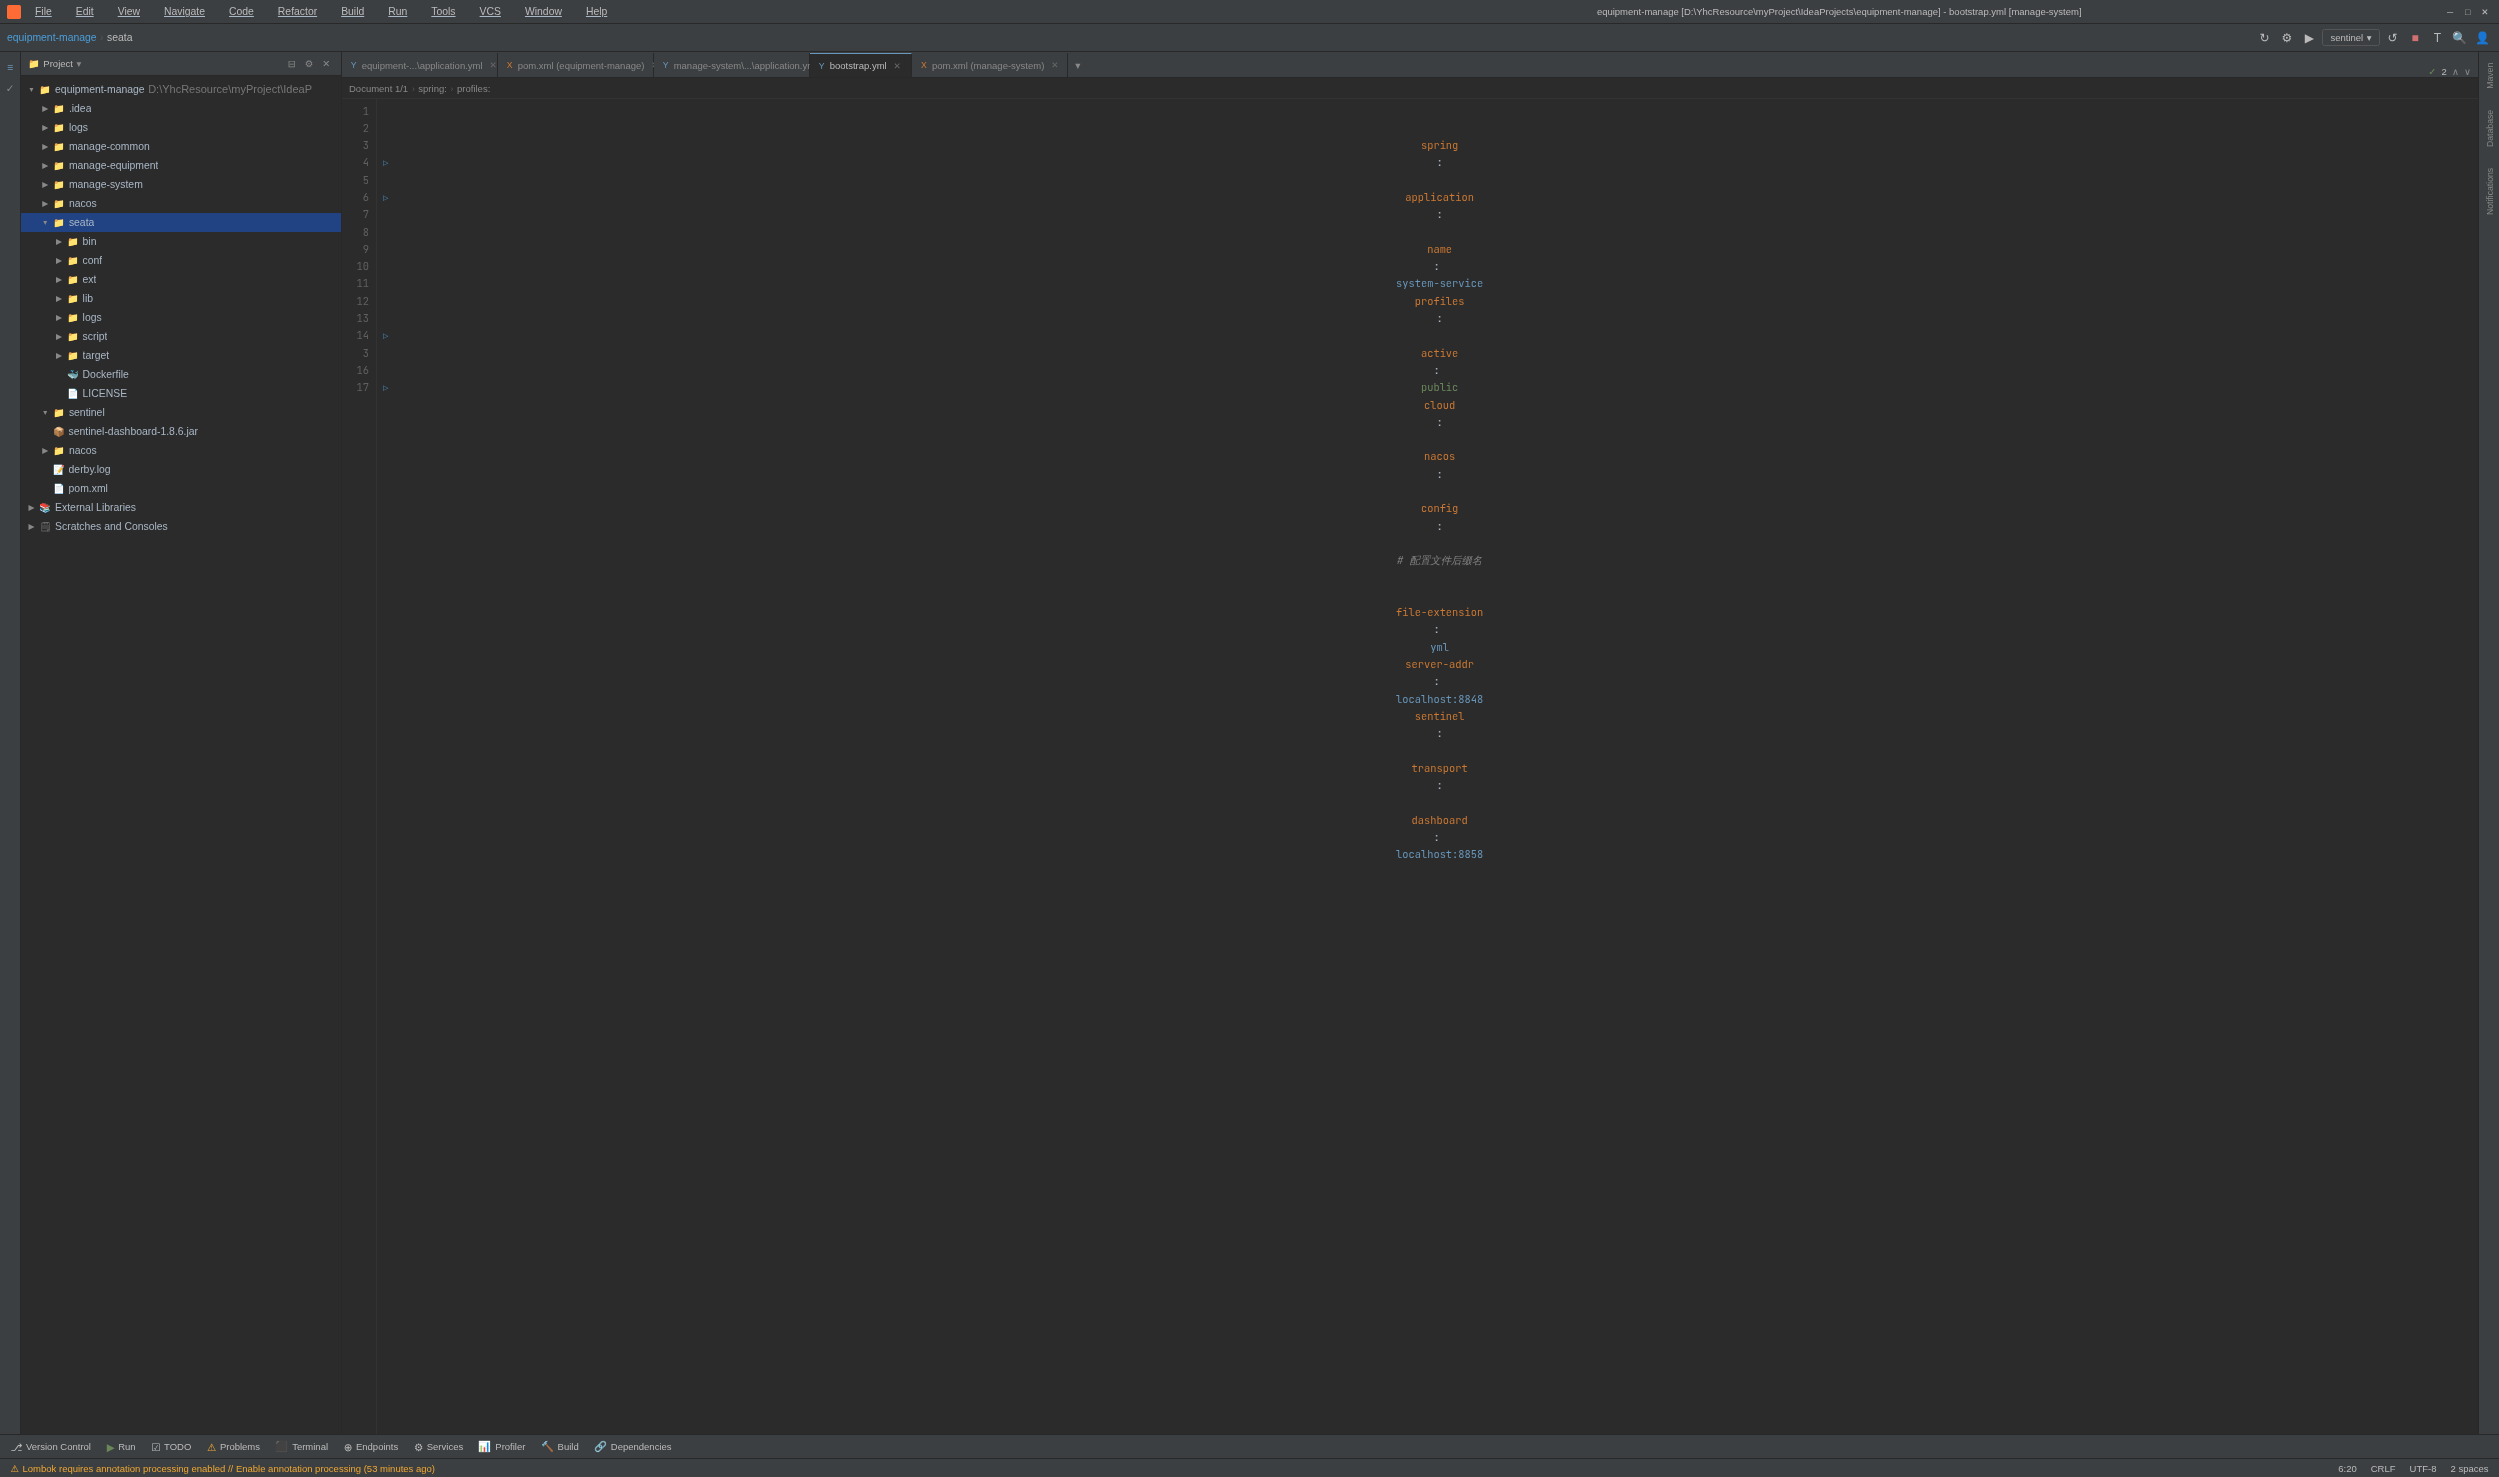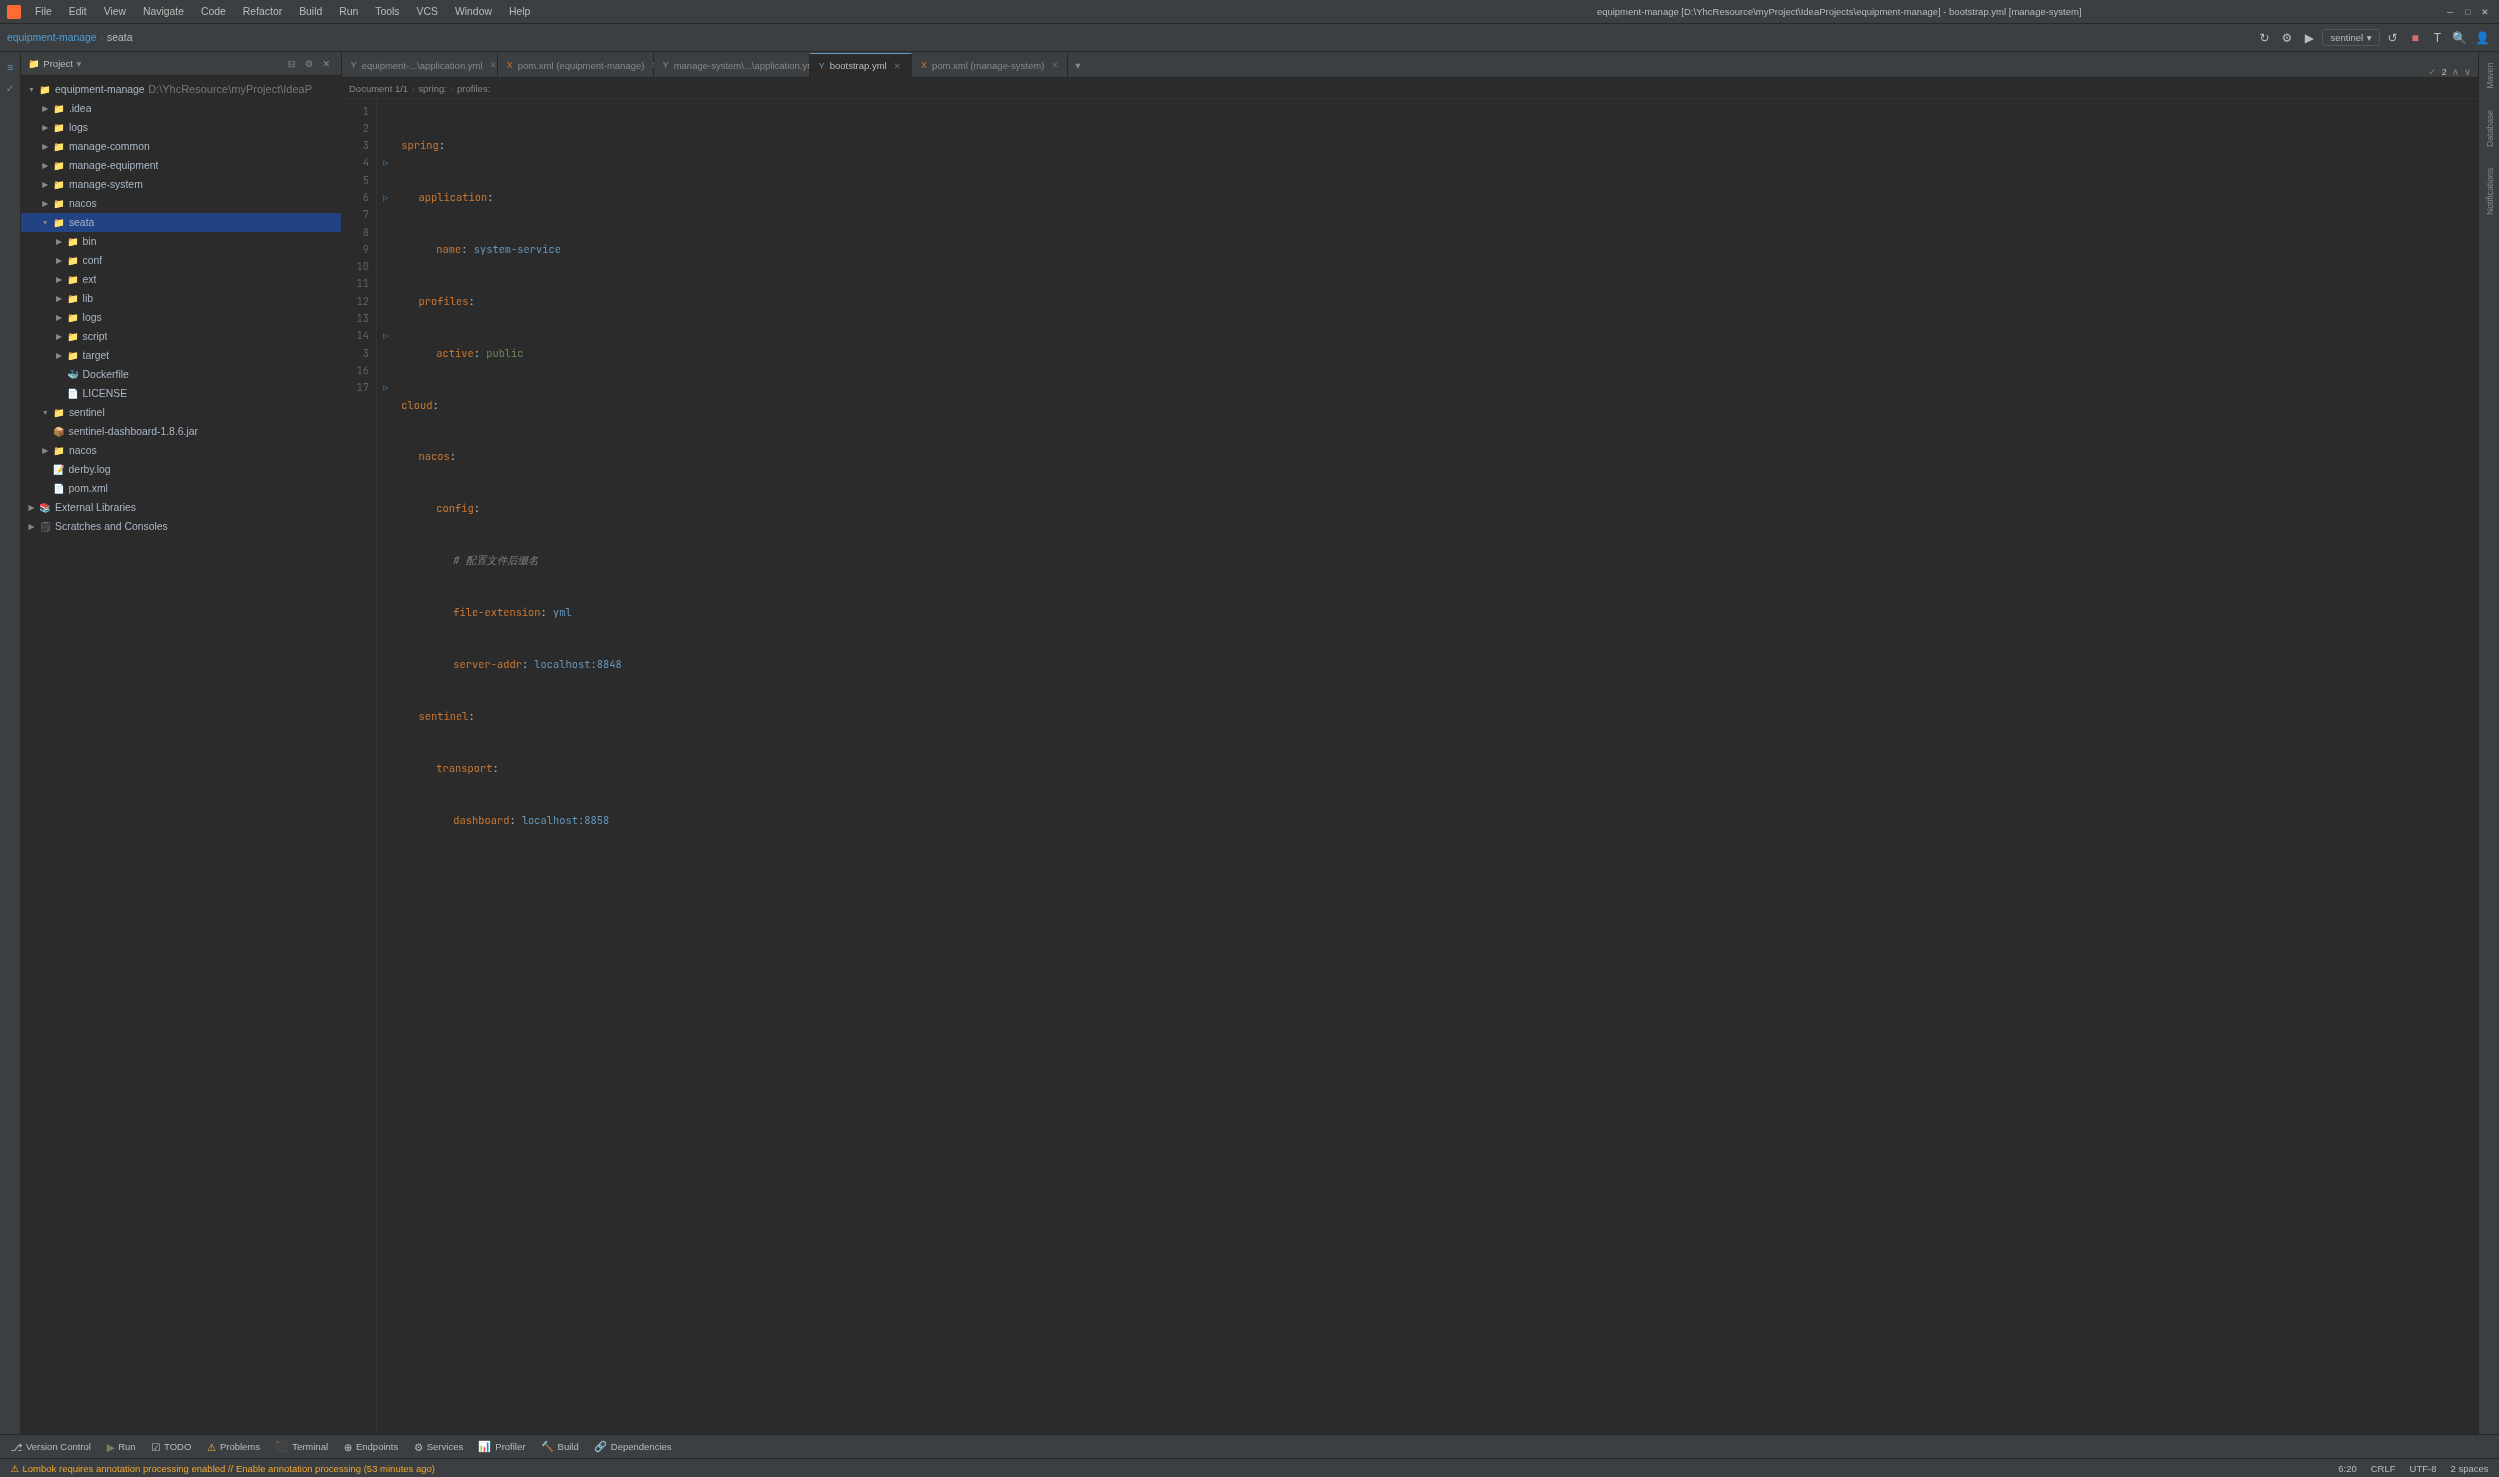--- a/index.html
+++ b/index.html
@@ -26,22 +26,23 @@
     }
     #title-bar .app-icon {
       width: 14px; height: 14px;
       background: #ff6b35;
       border-radius: 1.7px;
       margin-right: 7px;
       flex-shrink: 0;
     }
     #title-bar .menu-bar {
       display: flex;
-      gap: 3px;
+      gap: 10px;
       flex: 1;
+      text-decoration: underline;
     }
     #title-bar .menu-item {
       padding: 1.7px 7px;
       cursor: pointer;
       border-radius: 2.6px;
       color: #bbbbbb;
       font-size: 10.4px;
     }
     #title-bar .title-text {
       color: #bbbbbb;
@@ -321,20 +322,21 @@
       overflow: auto;
       font-family: 'JetBrains Mono', 'Consolas', 'Courier New', monospace;
       font-size: 10.4px;
       line-height: 17.3px;
       white-space: pre;
     }
     .code-line {
       height: 17.3px;
       display: flex;
       align-items: center;
+      flex-direction: column;
     }
 
     
     .c-key { color: #cc7832; }
     .c-str { color: #6a8759; }
     .c-comment { color: #808080; font-style: italic; }
     .c-val { color: #6897bb; }
     .c-colon { color: #a9b7c6; }
 
     

